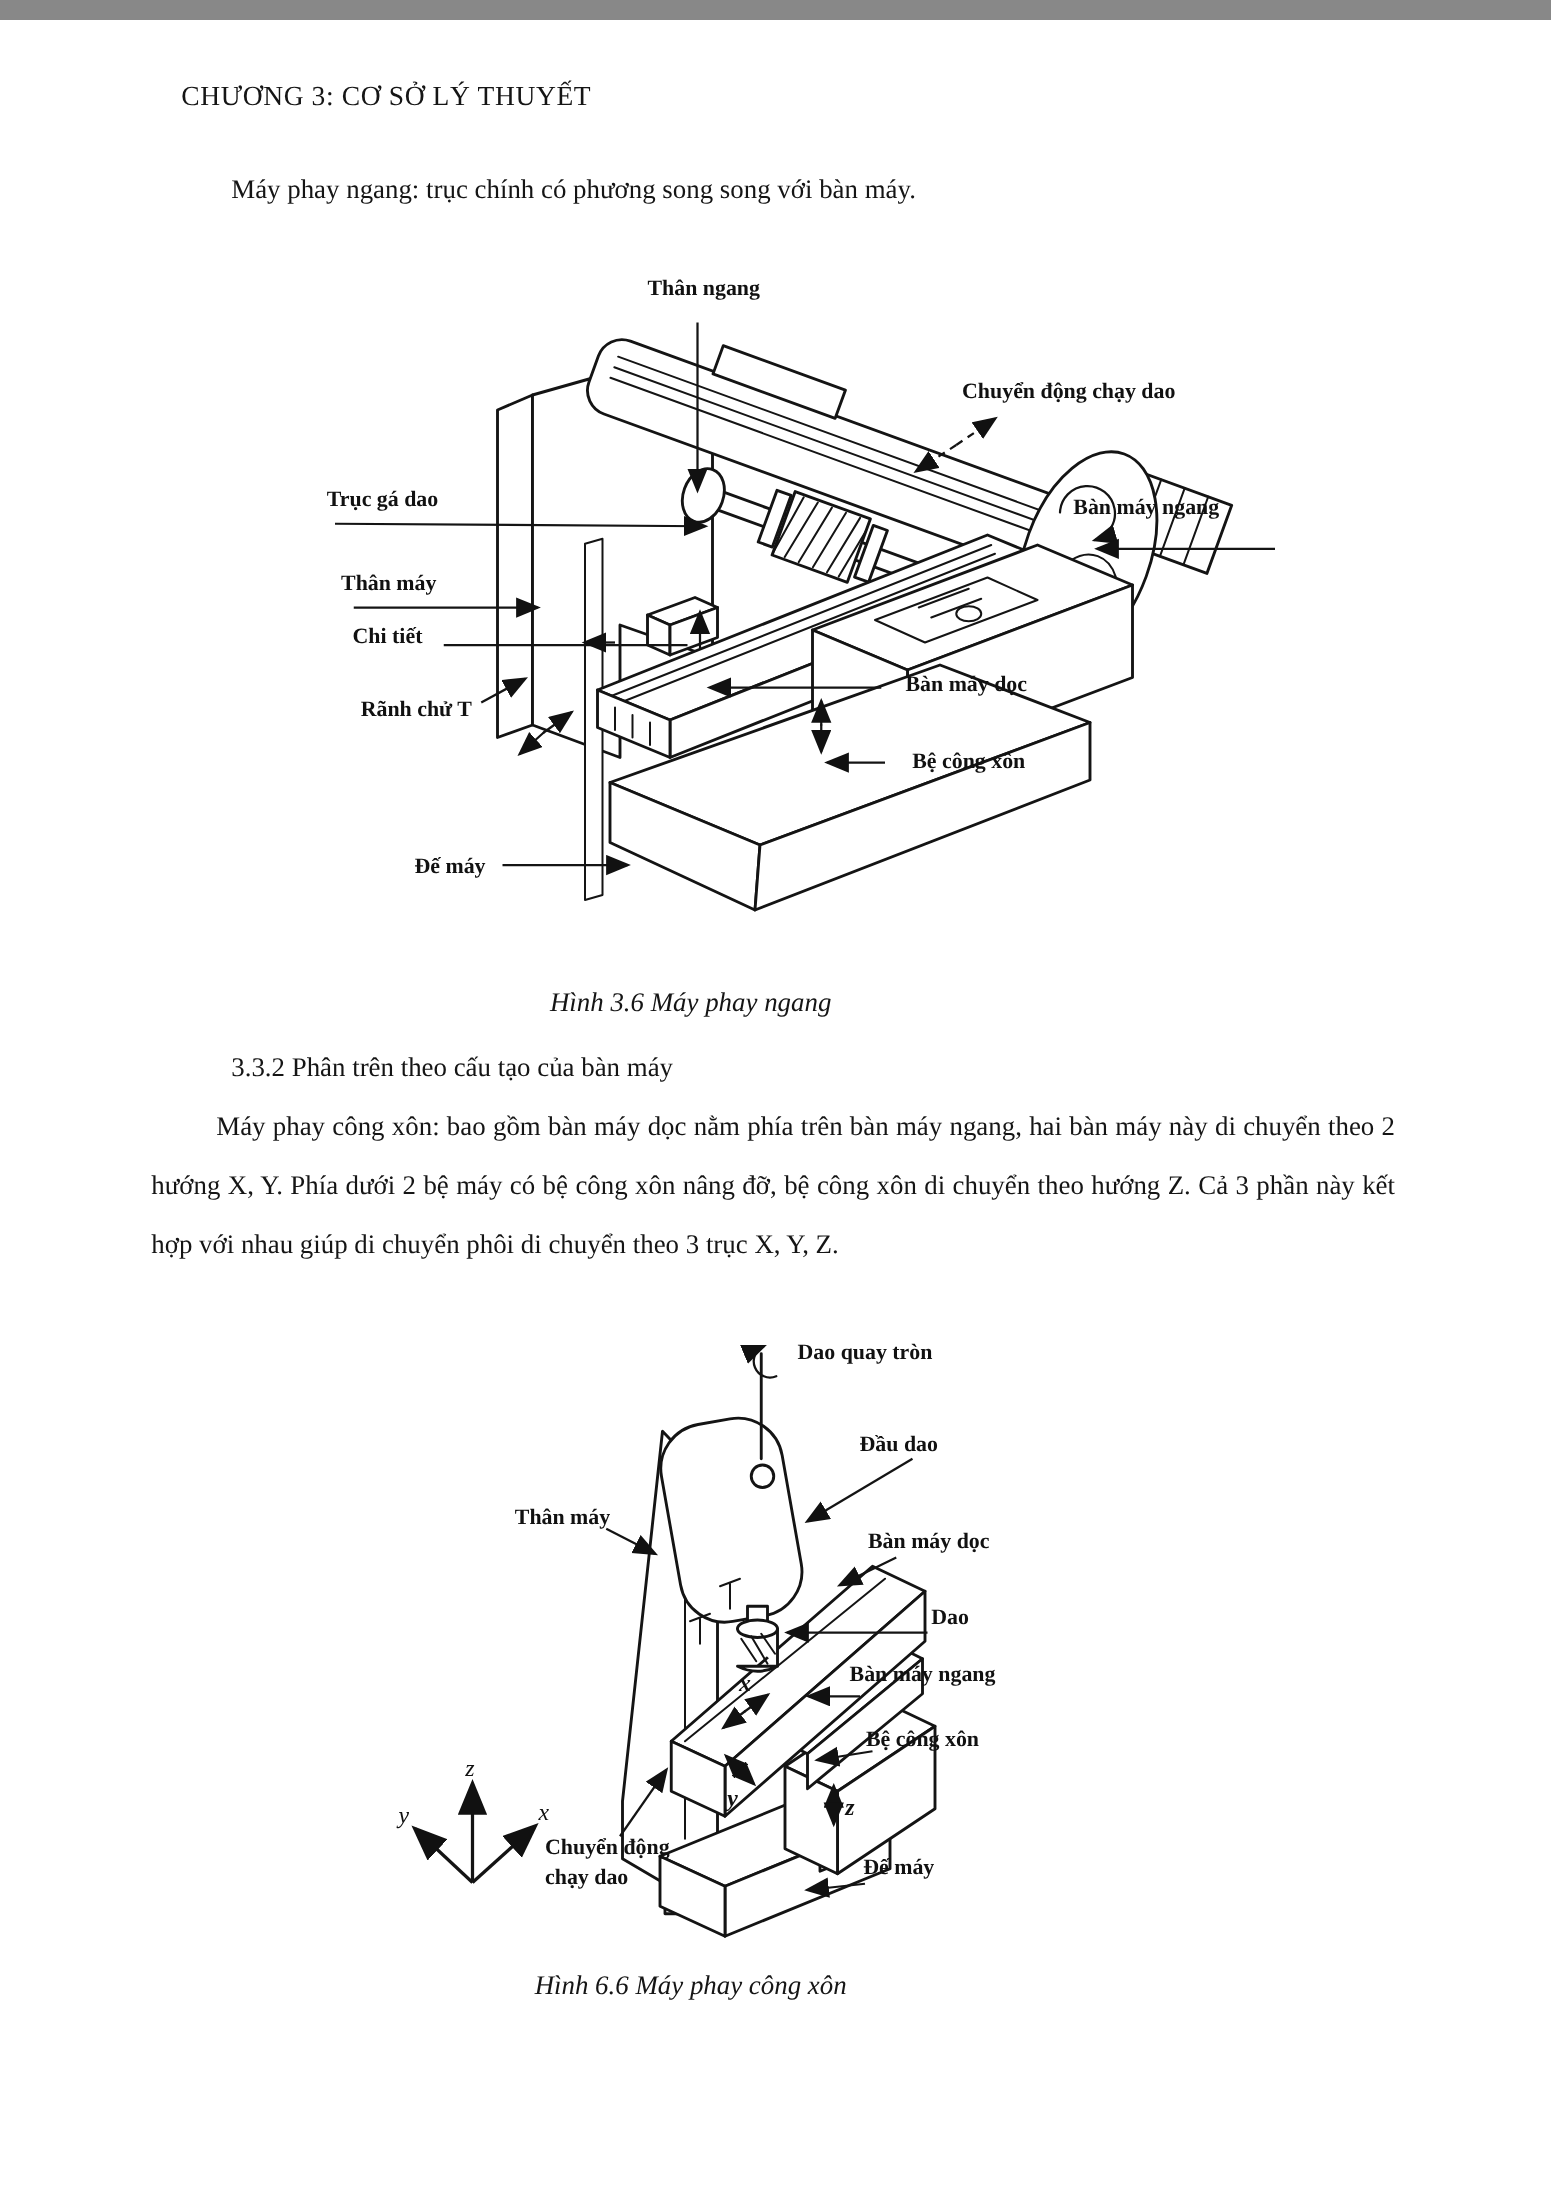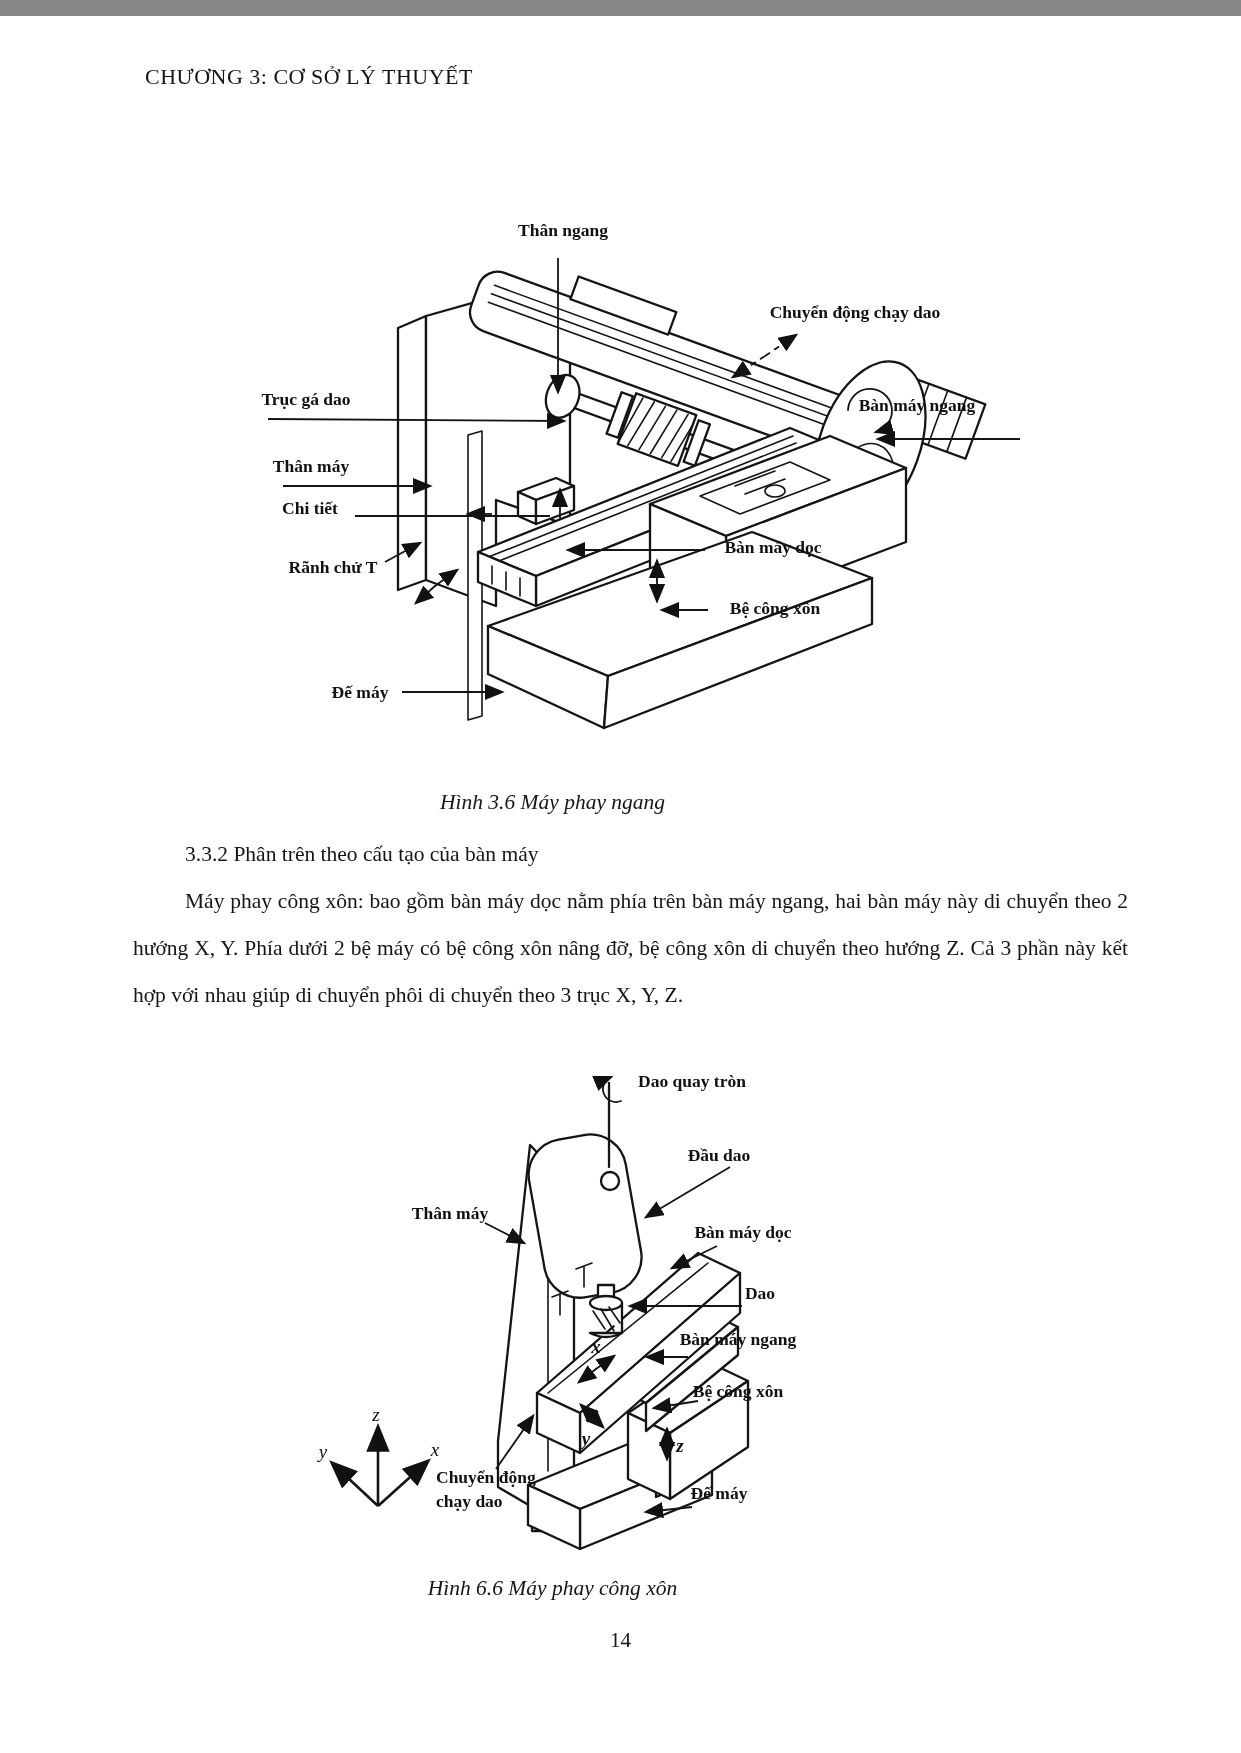--- a/index.html
+++ b/index.html
@@ -1,21 +1,21 @@
 <!DOCTYPE html>
 <html><head>
 <meta charset="utf-8">
 <style>
   html,body{margin:0;padding:0;background:#888;}
   .page{position:relative;width:1241px;height:1753px;background:#ffffff;margin:16px auto;
         font-family:"Liberation Serif", serif;color:#151515;overflow:hidden;}
   .hdr{position:absolute;left:145px;top:48px;font-size:22px;letter-spacing:.5px;}
   .para{position:absolute;text-align:justify;font-size:21.5px;line-height:47px;}
   .p1{left:133px;top:112px;width:995px;text-indent:52px;}
-  .p2{left:133px;top:862px;width:995px;text-indent:52px;}
+  .p2{left:121px;top:862px;width:995px;text-indent:52px;}
   .h332{position:absolute;left:185px;top:826px;font-size:21.5px;}
   .cap{position:absolute;left:0;width:1105px;text-align:center;font-style:italic;font-size:21.5px;}
   .cap1{top:774px;}
   .cap2{top:1560px;}
   .pageno{position:absolute;left:0;top:1612px;width:1241px;text-align:center;font-size:21px;}
   svg{position:absolute;overflow:visible;}
   .fig1{left:230px;top:170px;}
   .fig2{left:230px;top:1055px;}
   .lbl{font-family:"Liberation Serif",serif;font-weight:bold;font-size:17.5px;fill:#111;}
   .ax{font-family:"Liberation Serif",serif;font-style:italic;font-size:19px;fill:#111;}
@@ -25,20 +25,21 @@
   .thin{stroke-width:1.6;}
   .ldr{stroke:#141414;stroke-width:1.8;fill:none;}
   .dash{stroke-dasharray:6 5;}
 </style>
 </head>
 <body>
 
 <div class="page">
 
   <div class="hdr">CHƯƠNG 3: CƠ SỞ LÝ THUYẾT</div>
+  <div class="para p1">Máy phay ngang: trục chính có phương song song với bàn máy.</div>
 
   <svg class="fig1" width="900" height="600" viewBox="0 0 900 600">
     <defs>
       <marker id="ah1" markerWidth="12" markerHeight="10" refX="9.5" refY="4.5" orient="auto">
         <path d="M0,0 L11,4.5 L0,9 Z" fill="#111"></path>
       </marker>
     </defs>
 
     <g class="art">
 
@@ -228,15 +229,14 @@
     <text class="lbl" x="508" y="326" text-anchor="middle">Bệ công xôn</text>
     <text class="lbl" x="489" y="428" text-anchor="middle">Đế máy</text>
     <text class="lbl" x="206" y="412">Chuyển động</text>
     <text class="lbl" x="206" y="436">chạy dao</text>
     <text class="ax axb" x="366" y="282" text-anchor="middle">x</text>
     <text class="ax axb" x="356" y="374" text-anchor="middle">y</text>
     <text class="ax axb" x="450" y="381" text-anchor="middle">z</text>
   </svg>
 
   <div class="cap cap2">Hình 6.6 Máy phay công xôn</div>
-  <div class="pageno">14</div>
 
 </div>
 
 </body></html>

